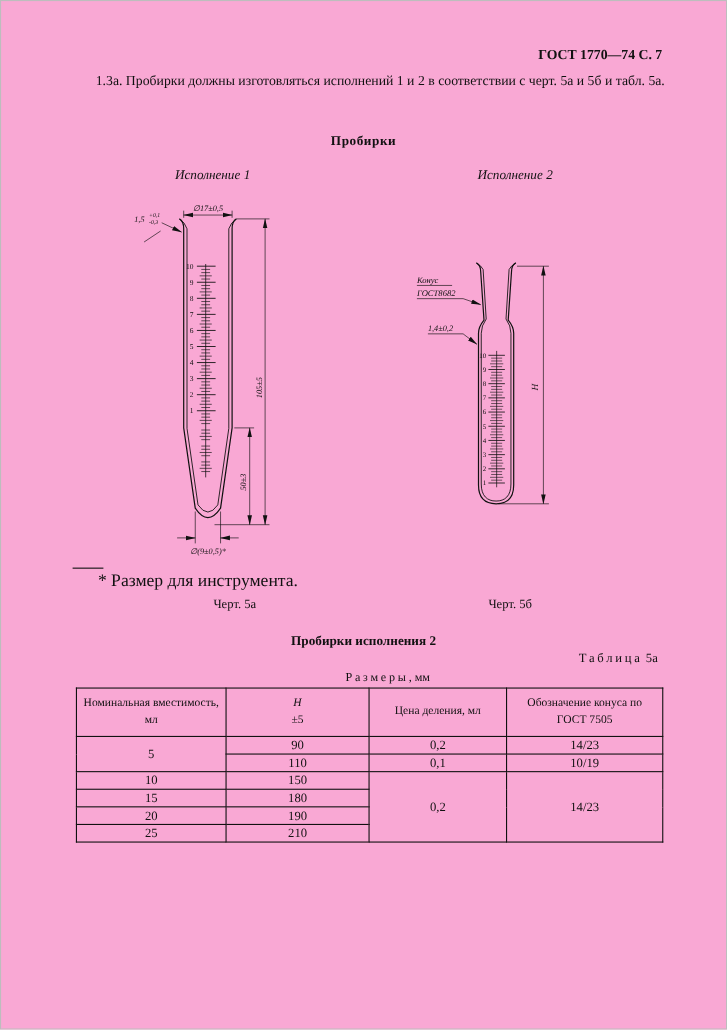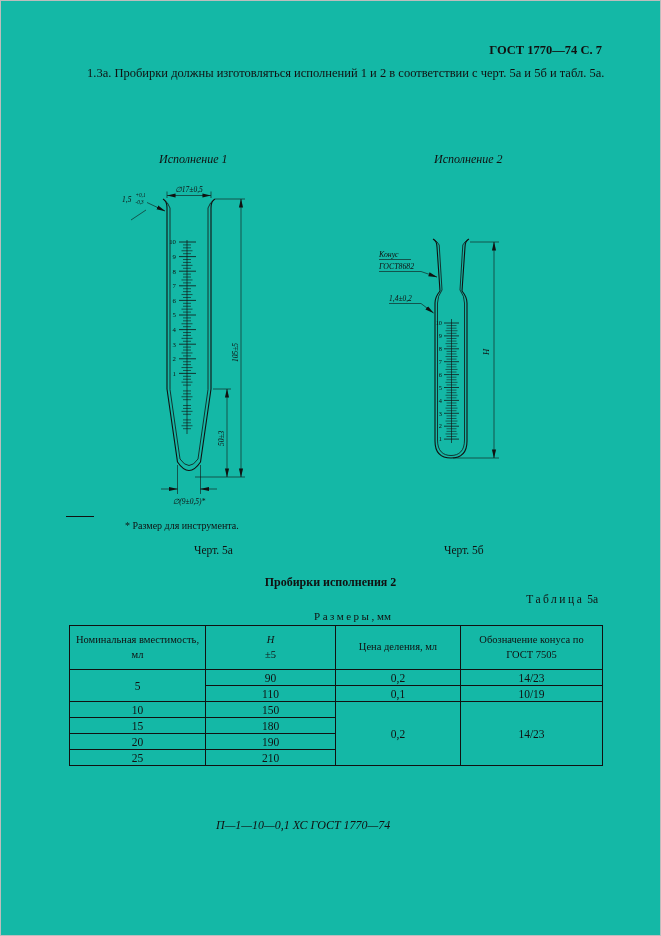--- a/index.html
+++ b/index.html
@@ -1,30 +1,30 @@
 <!DOCTYPE html>
 <html><head>
 <meta charset="utf-8">
 <style>
   * { margin:0; padding:0; box-sizing:border-box; }
   html,body { background:#e9e9e9; }
   body { font-family:"Liberation Serif", serif; color:#111; }
-  .page { position:relative; width:661px; height:936px; background:#14b8a6;
+  .page { position:relative; width:661px; height:936px; background:#f9a8d4;
           border:1px solid #bdbdbd; margin:0 auto; overflow:hidden; }
   .abs { position:absolute; }
   .docref { top:42px; right:58px; font-weight:bold; font-size:12.5px; }
   .intro { top:64px; left:64px; width:542px; font-size:12.5px; line-height:1.4; text-indent:22px; text-align:justify; }
   .h-center { left:0; right:0; text-align:center; }
   .figtitle { top:120px; font-weight:bold; font-size:12px; letter-spacing:0.5px; }
   .variant { font-style:italic; font-size:12px; }
   .var1 { left:158px; top:151px; }
   .var2 { left:433px; top:151px; }
   .svgbox { display:block; }
   .fnline { left:65px; top:515px; width:28px; border-top:1.2px solid #111; height:0; }
-  .footnote { left:88px; top:519px; font-size:10px;margin-left:36px; }
+  .footnote { left:88px; top:519px; font-size:16px; }
   .caption { font-size:11.5px; }
   .cap1 { left:193px; top:543px; }
   .cap2 { left:443px; top:543px; }
   .tabletitle { top:574px; font-weight:bold; font-size:12px; }
   .tablabel { top:592px; right:62px; font-size:11.5px; }
   .sizes { top:609px; font-size:11px;margin-left:44px; }
   .ls2 { letter-spacing:2.5px; }
   .ls3 { letter-spacing:3px; }
   .tablewrap { left:48px; top:624px;margin-left:20px; }
   table.spec { border-collapse:collapse; table-layout:fixed; width:533px; border:1.5px solid #111; }
@@ -44,20 +44,21 @@
 </style>
 </head>
 <body>
 
 <div class="page">
 
   <div class="abs docref">ГОСТ 1770—74 С. 7</div>
 
   <div class="abs intro">1.3а. Пробирки должны изготовляться исполнений 1 и 2 в соответствии с черт. 5а и 5б и табл. 5а.</div>
 
+  <div class="abs h-center figtitle">Пробирки</div>
 
   <div class="abs variant var1">Исполнение 1</div>
   <div class="abs variant var2">Исполнение 2</div>
 
   <svg class="abs svgbox" style="left:116px; top:183px;" width="150" height="332" viewBox="0 0 150 332">
     <defs>
       <marker id="aL" viewBox="0 0 10 6" refX="9.5" refY="3" markerWidth="9" markerHeight="6" orient="auto-start-reverse" markerUnits="userSpaceOnUse">
         <path d="M0,0.7 L10,3 L0,5.3 Z" fill="#111"></path>
       </marker>
       <g id="mtL" stroke="#111" stroke-width="0.6">
@@ -296,15 +297,14 @@
         </tr>
         <tr>
           <td>25</td>
           <td>210</td>
         </tr>
       </tbody>
     </table>
   </div>
 
 
-  <div class="abs designation">П—1—10—0,1 ХС ГОСТ 1770—74</div>
 
 </div>
 
 </body></html>

